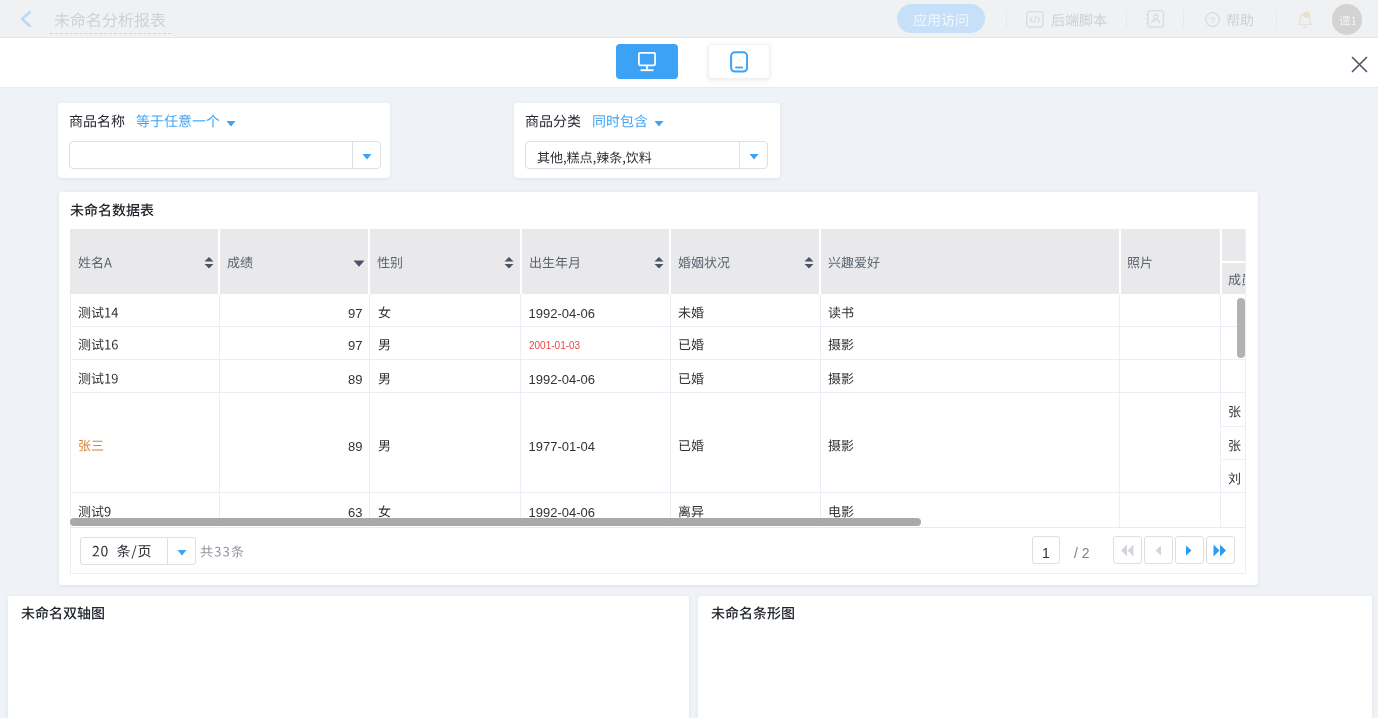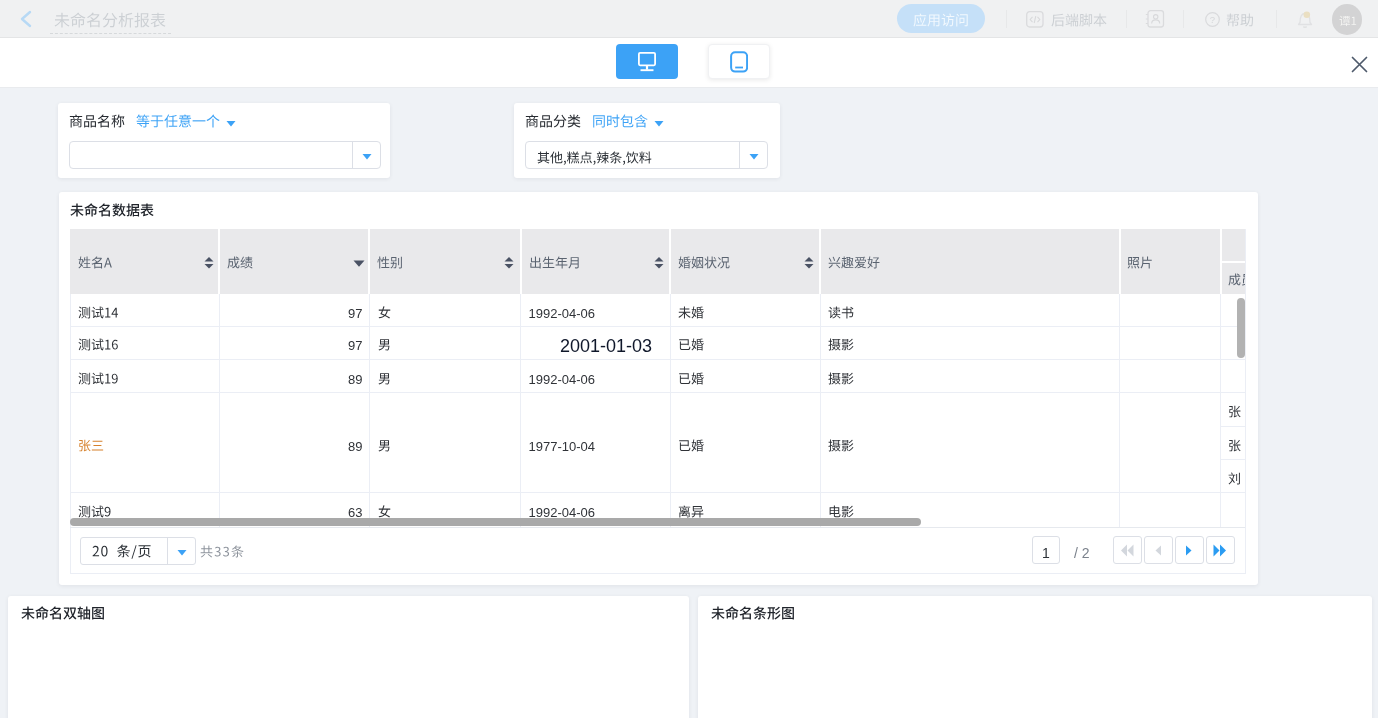--- a/index.html
+++ b/index.html
@@ -354,21 +354,21 @@
     </svg>
   </div>
 <div style="position:absolute;left:330px;top:338.3px;font-size:13px;color:#303338;font-weight:400;line-height:16.9px;width:32.5px;text-align:right">97</div>
 <div style="position:absolute;left:377.5px;top:338.3px;">
     <svg class="t" width="14" height="17" viewBox="0 0 14 17" style="overflow:visible">
       <g fill="#303338" transform="translate(0,11.4)">
         <path transform="translate(0.0,0) scale(0.013000,-0.013000)" d="M227 556H459V448H227ZM534 556H770V448H534ZM227 723H459V616H227ZM534 723H770V616H534ZM72 286V217H401C354 110 258 30 43 -15C58 -31 77 -61 83 -80C328 -25 433 79 483 217H799C785 79 768 18 746 -1C736 -10 724 -11 702 -11C679 -11 613 -10 548 -4C560 -23 570 -52 571 -73C636 -76 697 -77 729 -76C764 -73 787 -68 809 -48C841 -16 860 62 879 253C880 263 882 286 882 286H504C511 317 517 349 521 383H848V787H153V383H443C439 349 433 317 425 286Z"></path>
       </g>
     </svg>
   </div>
-<div style="position:absolute;left:560px;top:338.3px;font-size:18px;color:#0f172a;font-weight:400;line-height:16.9px;">2001-01-03</div>
+<div style="position:absolute;left:529px;top:338.3px;font-size:10px;color:#ef4444;font-weight:400;line-height:16.9px;">2001-01-03</div>
 <div style="position:absolute;left:678.0px;top:338.3px;">
     <svg class="t" width="27" height="17" viewBox="0 0 27 17" style="overflow:visible">
       <g fill="#303338" transform="translate(0,11.4)">
         <path transform="translate(0.0,0) scale(0.013000,-0.013000)" d="M93 778V703H747V440H222V605H146V102C146 -22 197 -52 359 -52C397 -52 695 -52 735 -52C900 -52 933 3 952 187C930 191 896 204 876 218C862 57 845 22 736 22C668 22 408 22 355 22C245 22 222 37 222 101V366H747V316H825V778Z"></path>
         <path transform="translate(13.0,0) scale(0.013000,-0.013000)" d="M309 565C299 440 277 334 244 247C213 272 180 296 148 318C168 389 188 476 206 565ZM66 292C115 259 167 219 215 178C169 87 109 21 36 -19C53 -33 73 -61 84 -79C162 -31 224 35 271 127C307 93 338 61 358 32L406 92C383 124 346 161 303 198C346 309 373 451 384 630L339 637L326 635H219C232 704 243 773 250 835L179 840C173 777 162 706 149 635H55V565H135C114 462 89 363 66 292ZM425 351C444 362 475 370 677 412C675 426 672 454 673 474L516 446V573H695C734 438 798 342 893 341C927 340 953 372 969 467C955 473 932 488 919 502C913 443 904 414 889 414C840 416 797 478 766 573H950V635H749C741 672 734 712 729 755C796 764 858 775 908 788L858 841C762 816 589 796 445 786V465C445 428 418 416 401 411C411 396 422 368 425 351ZM680 635H516V734C563 737 613 741 661 747C666 708 672 671 680 635ZM525 112H817V21H525ZM525 169V257H817V169ZM456 320V-80H525V-41H817V-78H890V320Z"></path>
       </g>
     </svg>
   </div>
 <div style="position:absolute;left:828.0px;top:338.3px;">
     <svg class="t" width="27" height="17" viewBox="0 0 27 17" style="overflow:visible">
@@ -422,21 +422,21 @@
     </svg>
   </div>
 <div style="position:absolute;left:330px;top:438.5px;font-size:13px;color:#303338;font-weight:400;line-height:16.9px;width:32.5px;text-align:right">89</div>
 <div style="position:absolute;left:377.5px;top:438.5px;">
     <svg class="t" width="14" height="17" viewBox="0 0 14 17" style="overflow:visible">
       <g fill="#303338" transform="translate(0,11.4)">
         <path transform="translate(0.0,0) scale(0.013000,-0.013000)" d="M227 556H459V448H227ZM534 556H770V448H534ZM227 723H459V616H227ZM534 723H770V616H534ZM72 286V217H401C354 110 258 30 43 -15C58 -31 77 -61 83 -80C328 -25 433 79 483 217H799C785 79 768 18 746 -1C736 -10 724 -11 702 -11C679 -11 613 -10 548 -4C560 -23 570 -52 571 -73C636 -76 697 -77 729 -76C764 -73 787 -68 809 -48C841 -16 860 62 879 253C880 263 882 286 882 286H504C511 317 517 349 521 383H848V787H153V383H443C439 349 433 317 425 286Z"></path>
       </g>
     </svg>
   </div>
-<div style="position:absolute;left:528.5px;top:438.5px;font-size:13px;color:#303338;font-weight:400;line-height:16.9px;">1977-10-04</div>
+<div style="position:absolute;left:528.5px;top:438.5px;font-size:13px;color:#303338;font-weight:400;line-height:16.9px;">1977-01-04</div>
 <div style="position:absolute;left:678.0px;top:438.5px;">
     <svg class="t" width="27" height="17" viewBox="0 0 27 17" style="overflow:visible">
       <g fill="#303338" transform="translate(0,11.4)">
         <path transform="translate(0.0,0) scale(0.013000,-0.013000)" d="M93 778V703H747V440H222V605H146V102C146 -22 197 -52 359 -52C397 -52 695 -52 735 -52C900 -52 933 3 952 187C930 191 896 204 876 218C862 57 845 22 736 22C668 22 408 22 355 22C245 22 222 37 222 101V366H747V316H825V778Z"></path>
         <path transform="translate(13.0,0) scale(0.013000,-0.013000)" d="M309 565C299 440 277 334 244 247C213 272 180 296 148 318C168 389 188 476 206 565ZM66 292C115 259 167 219 215 178C169 87 109 21 36 -19C53 -33 73 -61 84 -79C162 -31 224 35 271 127C307 93 338 61 358 32L406 92C383 124 346 161 303 198C346 309 373 451 384 630L339 637L326 635H219C232 704 243 773 250 835L179 840C173 777 162 706 149 635H55V565H135C114 462 89 363 66 292ZM425 351C444 362 475 370 677 412C675 426 672 454 673 474L516 446V573H695C734 438 798 342 893 341C927 340 953 372 969 467C955 473 932 488 919 502C913 443 904 414 889 414C840 416 797 478 766 573H950V635H749C741 672 734 712 729 755C796 764 858 775 908 788L858 841C762 816 589 796 445 786V465C445 428 418 416 401 411C411 396 422 368 425 351ZM680 635H516V734C563 737 613 741 661 747C666 708 672 671 680 635ZM525 112H817V21H525ZM525 169V257H817V169ZM456 320V-80H525V-41H817V-78H890V320Z"></path>
       </g>
     </svg>
   </div>
 <div style="position:absolute;left:828.0px;top:438.5px;">
     <svg class="t" width="27" height="17" viewBox="0 0 27 17" style="overflow:visible">

